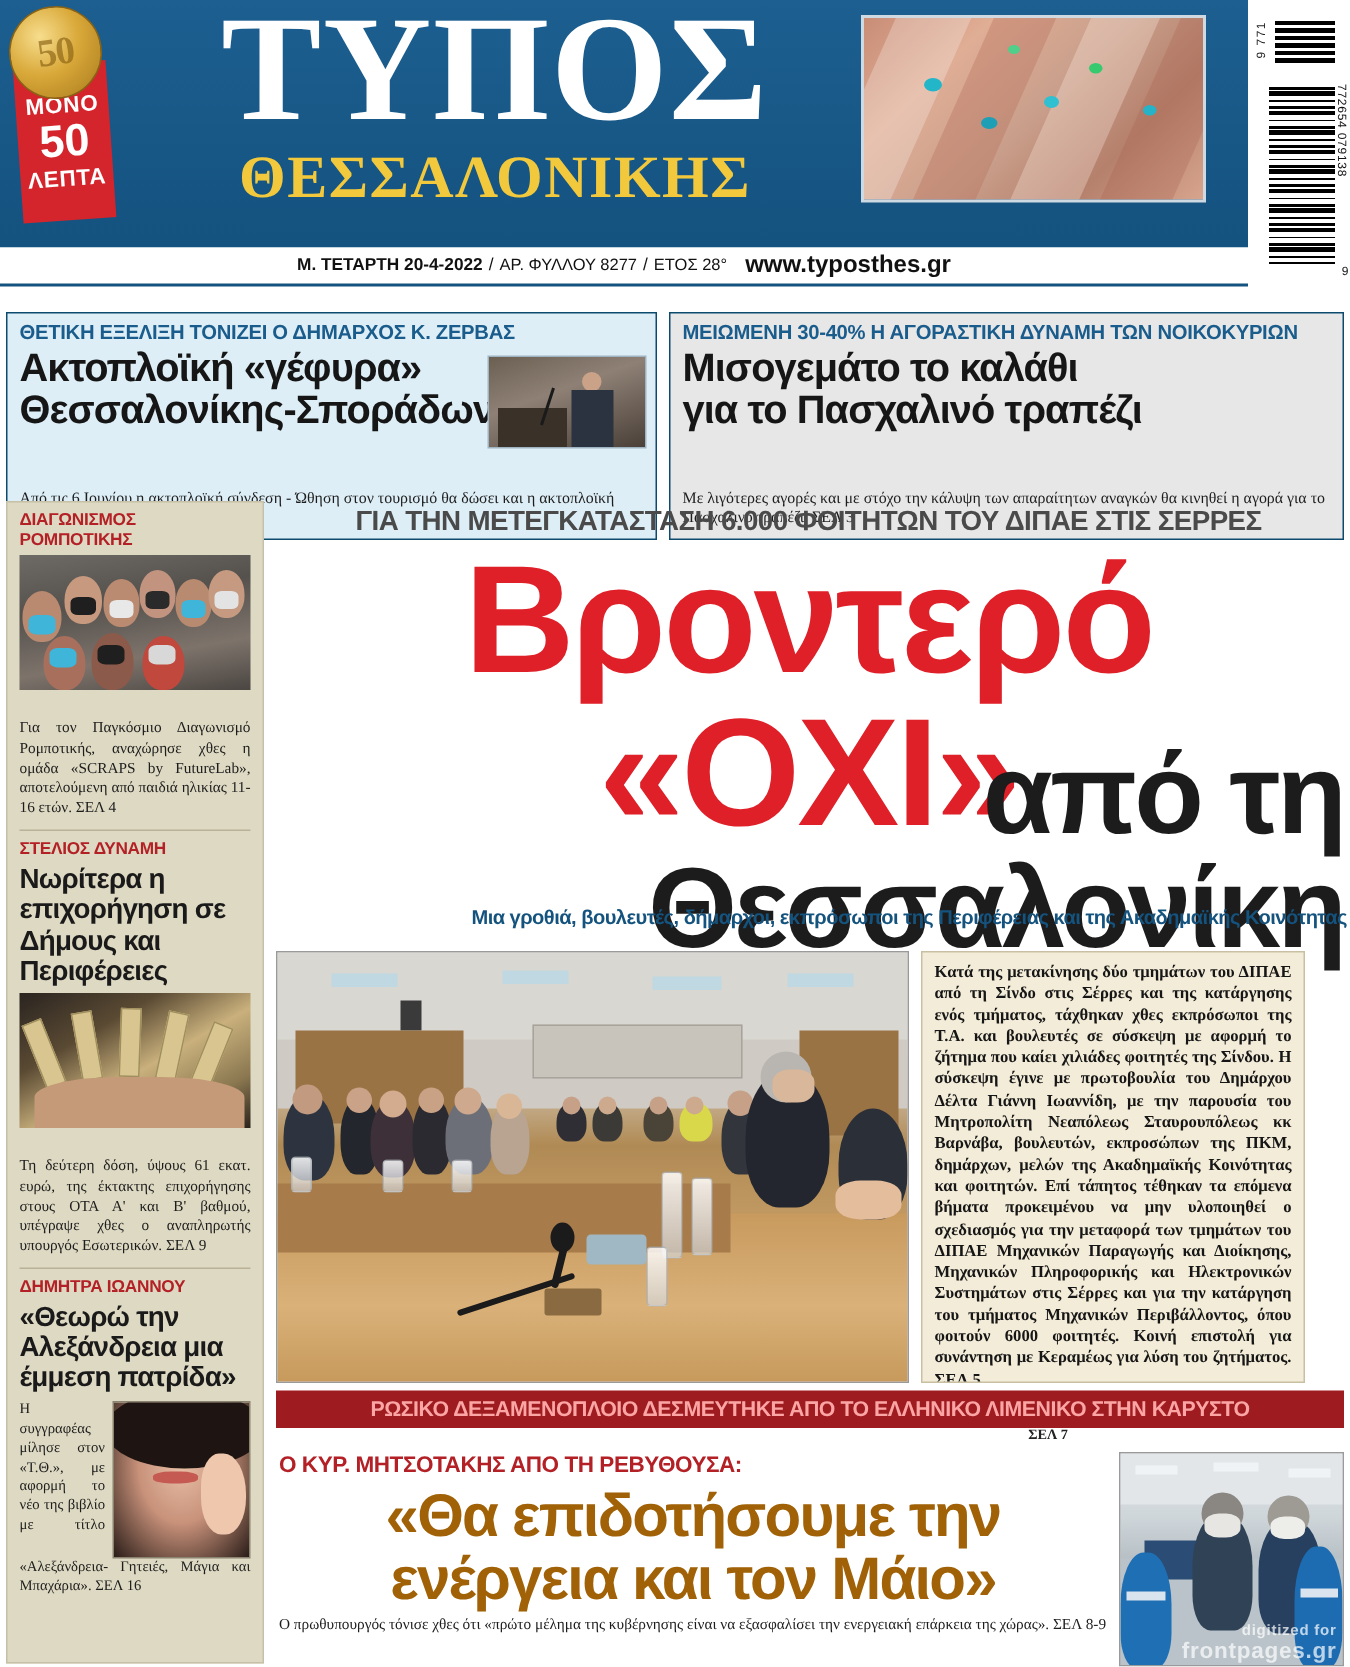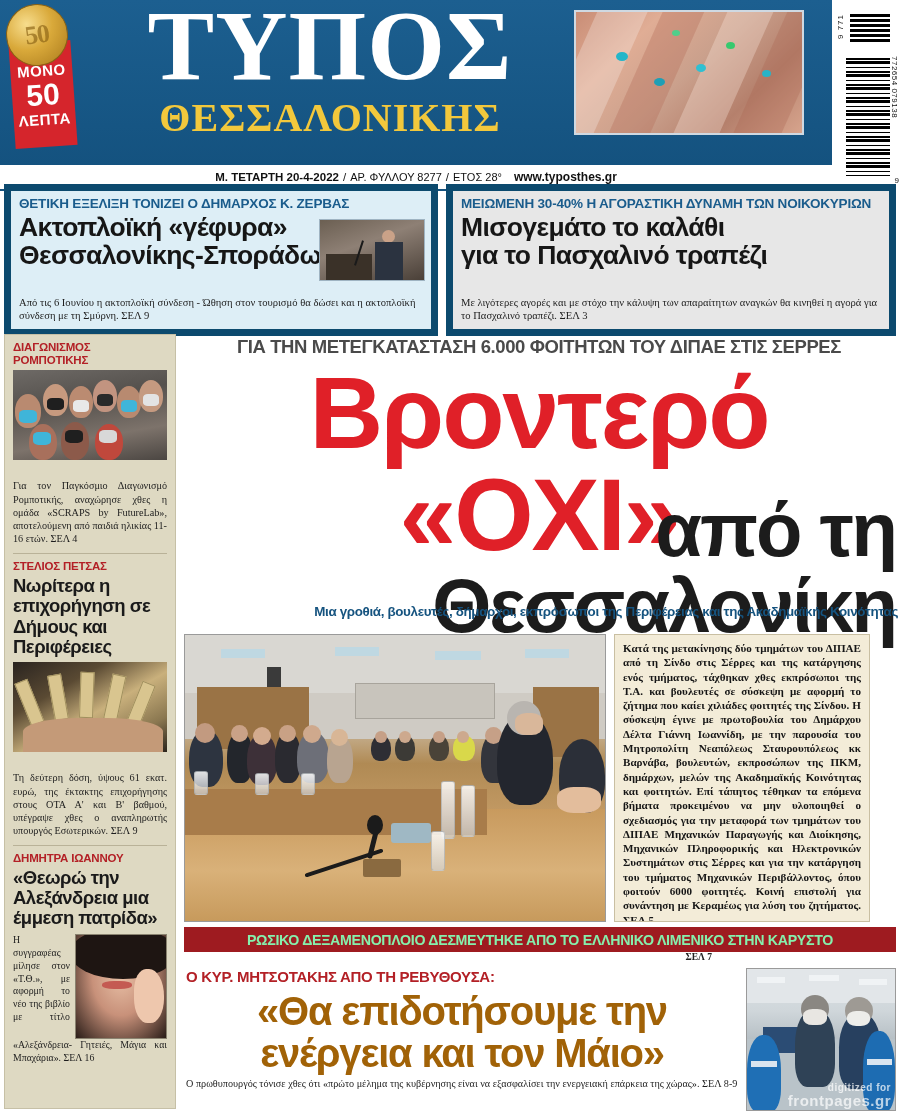--- a/index.html
+++ b/index.html
@@ -72,21 +72,21 @@
 
   .dateline {
     position: absolute; left: 0; top: 165px; width: 832px; height: 26px;
     background: #fff;
     display: flex; align-items: center; justify-content: center;
     border-bottom: 2px solid #14527f;
   }
   .dateline .dl-main { font-size: 11.5px; font-weight: bold; color: #111; }
   .dateline .dl-sep  { font-size: 11.5px; color: #111; margin: 0 4px; }
   .dateline .dl-txt  { font-size: 11px; color: #111; }
-  .dateline .dl-url  { font-size: 12px; font-weight: bold; color: #111; margin-left: 12px; }
+  .dateline .dl-url  { font-size: 16px; font-weight: bold; color: #111; margin-left: 12px; }
 
   
   .barcode-area { position:absolute; right:0; top:0; width:68px; height:191px; background:#fff; }
   .bc-small {
     position:absolute; left:18px; top:14px; width:40px; height:28px;
     background: repeating-linear-gradient(180deg,#000 0 3px,#fff 3px 5px);
   }
   .bc-small-num {
     position:absolute; left:4px; top:14px; font-size:8px; color:#222;
     writing-mode: vertical-rl; transform: rotate(180deg); letter-spacing:1px;
@@ -97,22 +97,22 @@
       #000 0 2px,#fff 2px 3px,#000 3px 6px,#fff 6px 9px,#000 9px 10px,#fff 10px 13px);
   }
   .bc-big-num {
     position:absolute; right:1px; top:56px; font-size:8px; color:#111;
     writing-mode: vertical-rl; letter-spacing:.5px;
   }
   .bc-big-pre { position:absolute; right:1px; top:176px; font-size:8px; color:#111; }
 
   
   .topbox {
-    position: absolute; top: 184px; height: 152px;
-    border: 7px solid #0c4a6e;
+    position: absolute; top: 208px; height: 152px;
+    border: 1px solid #0c4a6e;
   }
   .topbox.left  { left: 4px;   width: 434px; background: #ddeef6; }
   .topbox.right { left: 446px; width: 450px; background: #e7e7e7; }
   .tb-kicker {
     font-size: 13.5px; font-weight: bold; color: #1a5c8c;
     padding: 5px 8px 2px 8px; letter-spacing: -.2px;
   }
   .tb-title {
     font-size: 26.5px; font-weight: bold; color: #161616;
     padding: 0 8px; line-height: 1.06; letter-spacing: -.6px;
@@ -233,21 +233,21 @@
     font-size: 11.1px; line-height: 1.29; color: #161616;
     text-align: justify; font-weight: bold; overflow: hidden;
   }
 
   
   .red-banner {
     position: absolute; left: 184px; top: 927px; width: 712px; height: 25px;
     background: #9e1b20; display: flex; align-items: center; justify-content: center;
   }
   .red-banner span {
-    font-size: 14.2px; font-weight: bold; color: #86efac; letter-spacing: -.3px;
+    font-size: 14.2px; font-weight: bold; color: #fca5a5; letter-spacing: -.3px;
   }
   .red-banner-sel {
     position: absolute; right: 188px; top: 952px;
     font-family: "Liberation Serif", serif;
     font-size: 9.5px; font-weight: bold; color: #222;
   }
 
   
   .bot-kicker {
     position: absolute; left: 186px; top: 968px;
@@ -377,21 +377,21 @@
         <div class="kid" style="position:absolute;left:52px;top:60px;width:18px;height:13px;background:#1f1f1f;border-radius:30%;"></div>
         <div class="kid" style="position:absolute;left:82px;top:54px;width:28px;height:36px;background:#c0483c;"></div>
         <div class="kid" style="position:absolute;left:86px;top:60px;width:18px;height:13px;background:#d8d8d8;border-radius:30%;"></div>
       </div>
       <div class="sb-lead">Για τον Παγκόσμιο Διαγωνισμό Ρομποτικής, αναχώρησε χθες η ομάδα «SCRAPS by FutureLab», αποτελούμενη από παιδιά ηλικίας 11-16 ετών. ΣΕΛ 4</div>
     </div>
 
     <div class="sb-divider"></div>
 
     <div class="sb-item">
-      <div class="sb-kicker">ΣΤΕΛΙΟΣ ΠΕΤΣΑΣ</div>
+      <div class="sb-kicker">ΣΤΕΛΙΟΣ ΔΥΝΑΜΗ</div>
       <div class="sb-title">Νωρίτερα η επιχορήγηση σε Δήμους και Περιφέρειες</div>
       <div class="sb-photo sb-photo-2">
         <div class="note" style="left:18px;top:16px;transform:rotate(-22deg);"></div>
         <div class="note" style="left:42px;top:12px;transform:rotate(-10deg);"></div>
         <div class="note" style="left:66px;top:10px;transform:rotate(2deg);"></div>
         <div class="note" style="left:90px;top:12px;transform:rotate(12deg);"></div>
         <div class="note" style="left:112px;top:18px;transform:rotate(22deg);"></div>
         <div style="position:absolute;left:10px;bottom:0;width:140px;height:34px;background:#c49a78;border-radius:40% 40% 0 0;"></div>
       </div>
       <div class="sb-lead">Τη δεύτερη δόση, ύψους 61 εκατ. ευρώ, της έκτακτης επιχορήγησης στους ΟΤΑ Α' και Β' βαθμού, υπέγραψε χθες ο αναπληρωτής υπουργός Εσωτερικών. ΣΕΛ 9</div>

